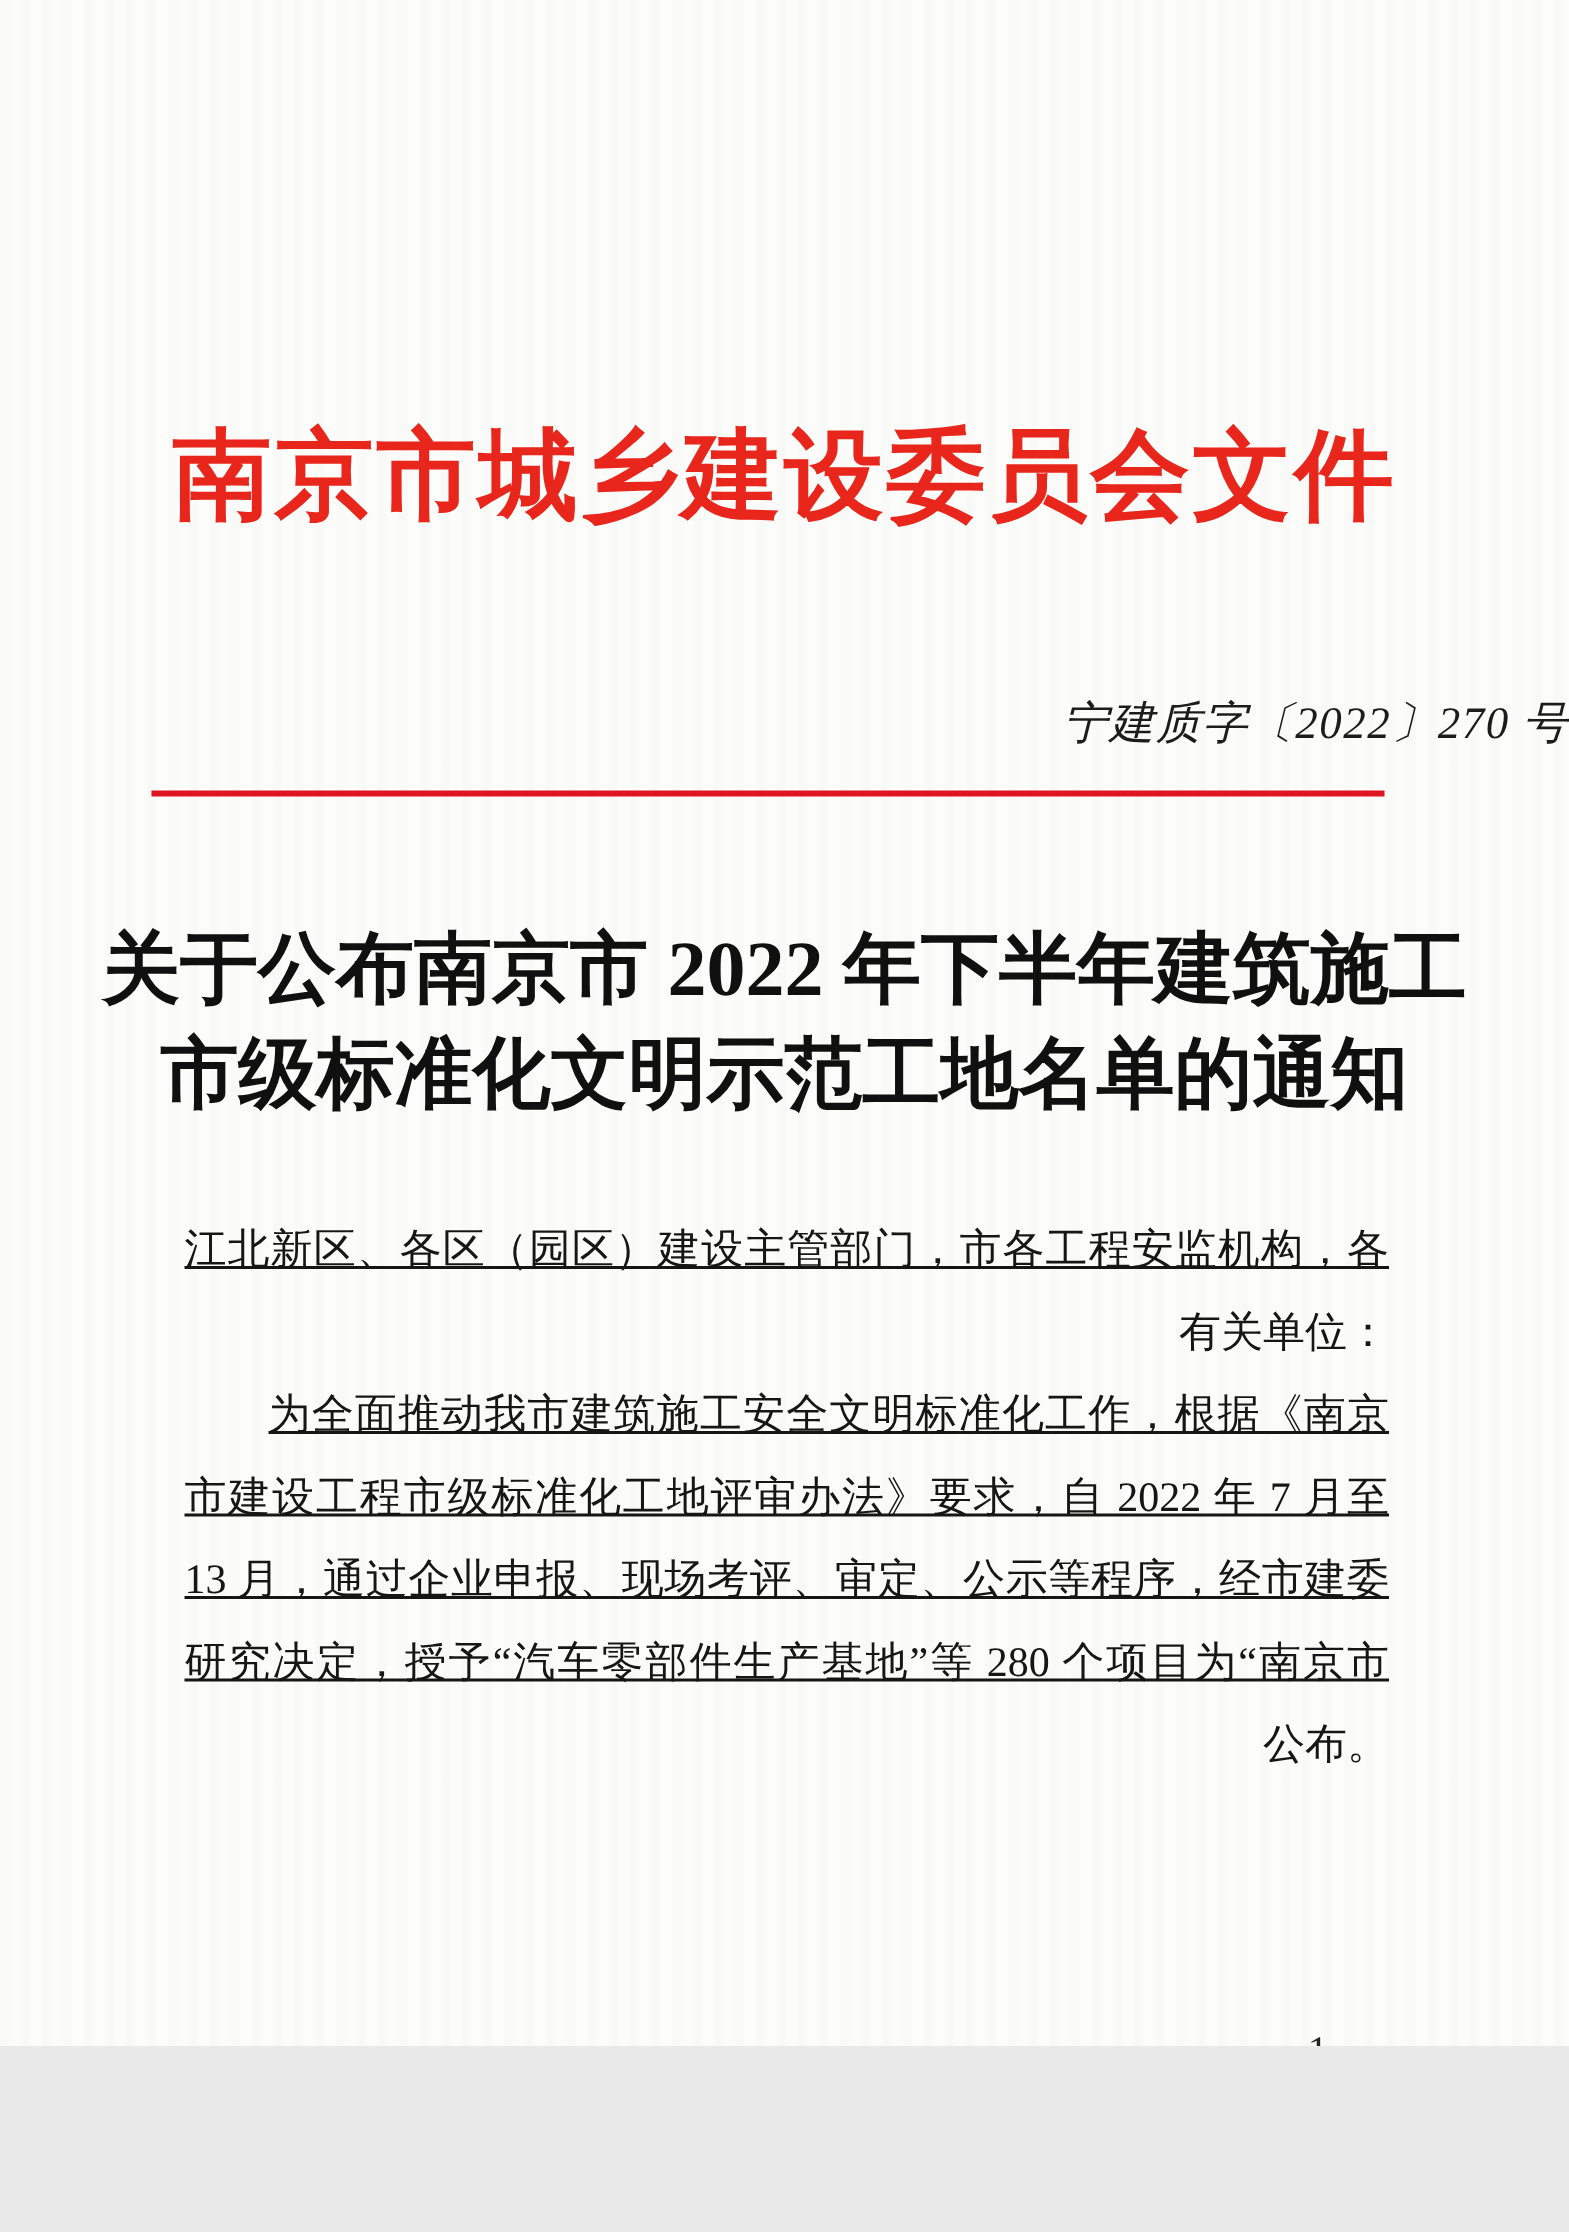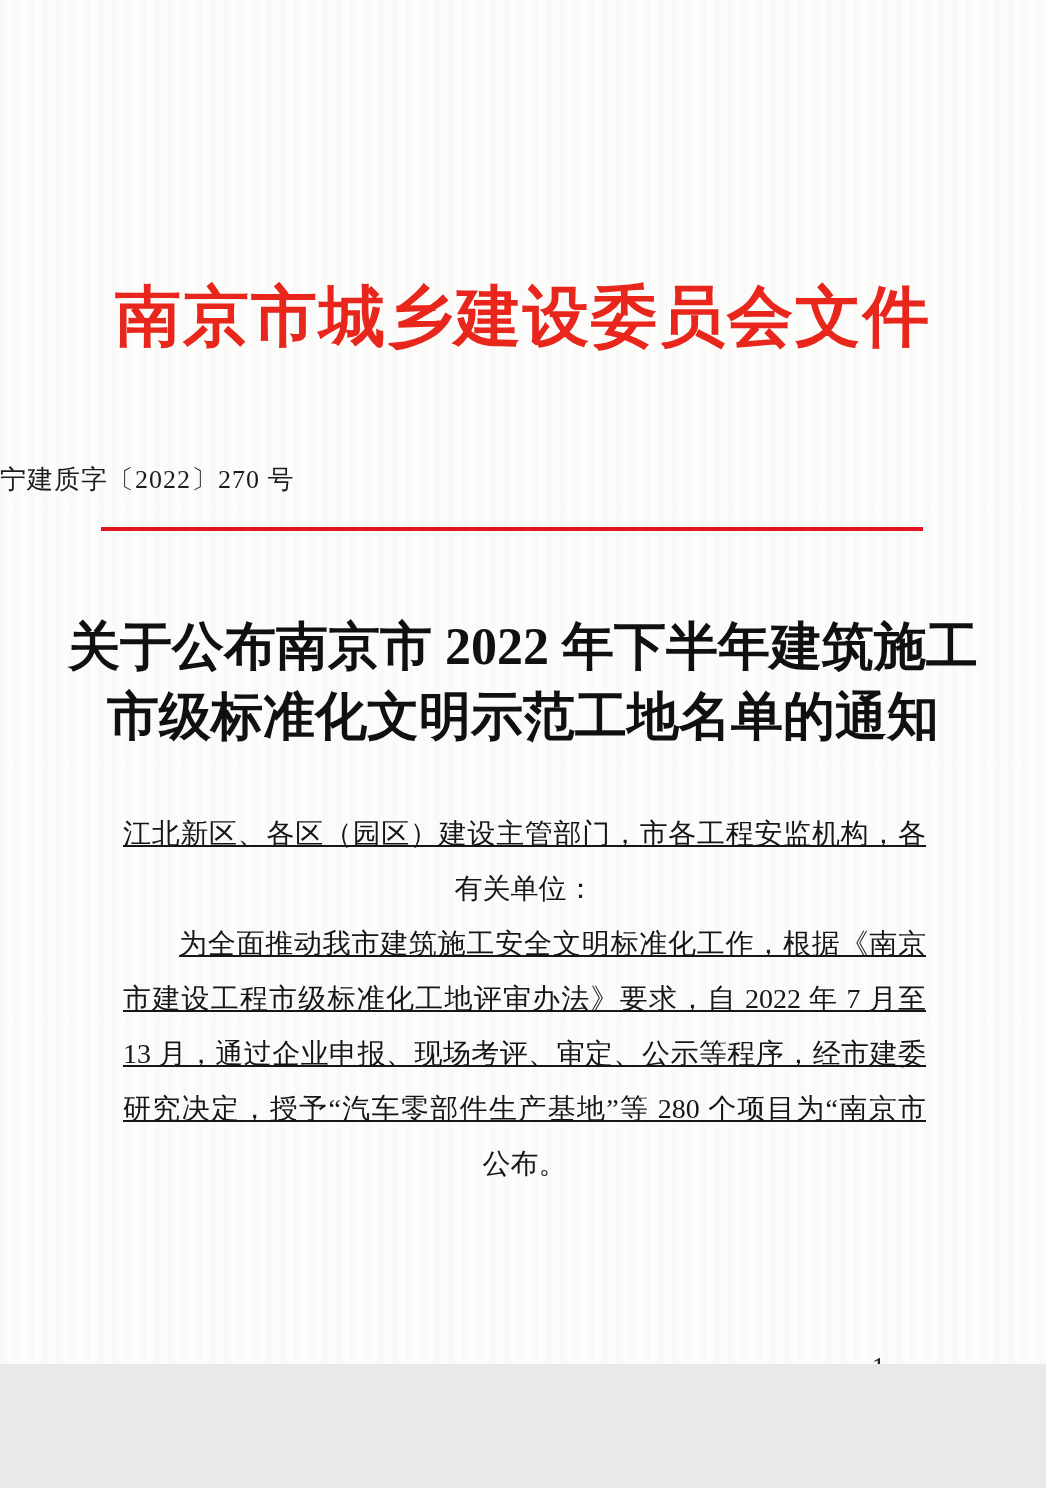--- a/index.html
+++ b/index.html
@@ -26,25 +26,26 @@
     font-weight: 700;
     letter-spacing: 2px;
     color: var(--accent-red, #e8261b);
     white-space: nowrap;
   }
   .doc-number {
     position: absolute;
     top: 462px;
     left: 0;
     width: 100%;
-    text-align: left;
-    font-size: 26px;
+    text-align: right;
+    font-size: 30px;
     letter-spacing: 1px;
     color: #1c1c1c;
     white-space: nowrap;
+    font-style: italic;
   }
   .red-line {
     position: absolute;
     top: 527px;
     left: 101px;
     width: 822px;
     height: 4px;
     background: var(--divider-red, #e01521);
   }
   .notice-title {
@@ -62,21 +63,21 @@
     position: absolute;
     top: 806px;
     left: 123px;
     width: 803px;
     font-size: 28px;
     line-height: 55px;
     color: #161616;
   }
   .bline {
     height: 55px;
-    text-align: center;
+    text-align: right;
     white-space: normal;
   }
   .bline.just {
     text-align: justify;
     text-align-last: justify;
     text-justify: inter-character;
     text-decoration: underline;
   }
   .bline.indent { text-indent: 2em; }
   .page-number {

